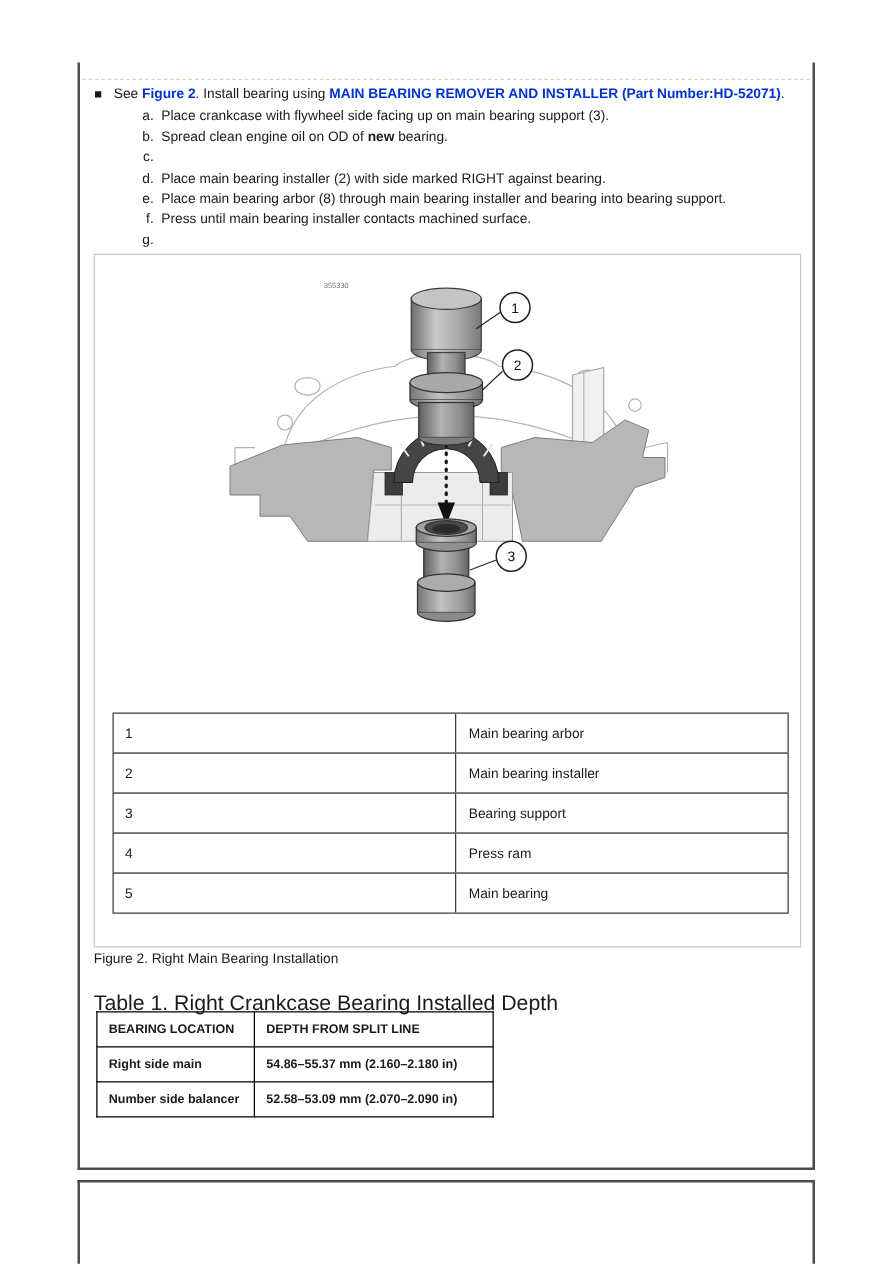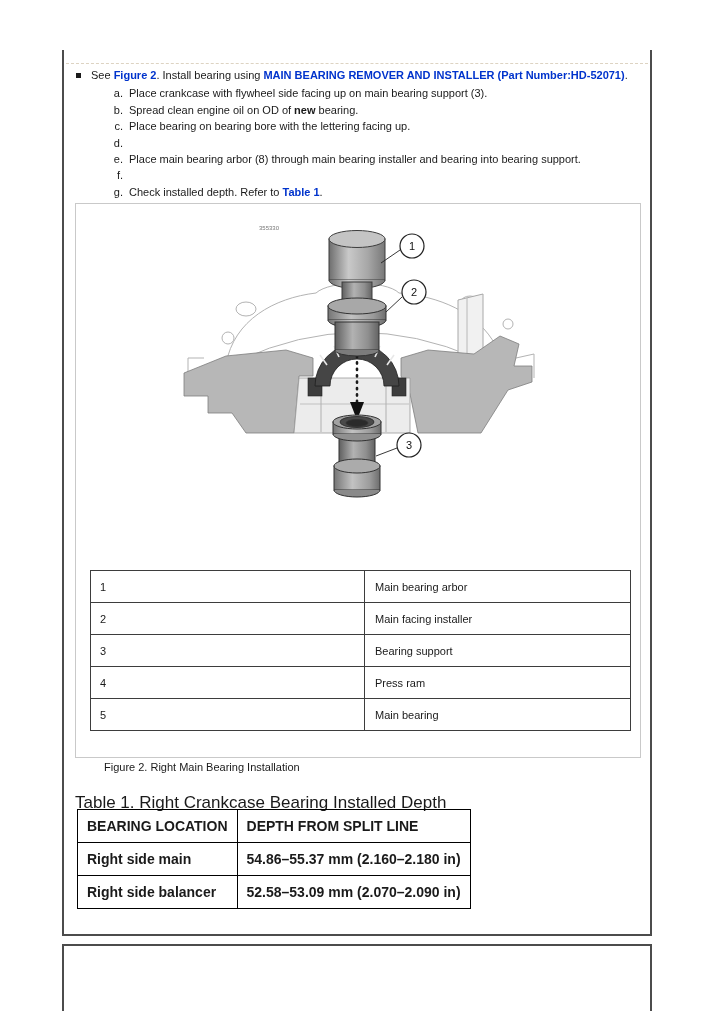--- a/index.html
+++ b/index.html
@@ -33,25 +33,25 @@
     position:absolute;left:11px;top:153px;width:564px;height:553px;
     border:1px solid #c9c9c9;background:#fff;overflow:hidden;
   }
   .diagram-wrap{position:absolute;left:0;top:4px;width:564px;height:360px;}
   .legend-table{position:absolute;left:14px;top:366px;width:541px;font-size:11px;}
   .legend-row{display:flex;height:31px;border:1px solid #3d3d3d;margin-top:-1px;background:#fff;}
   .legend-row.first{margin-top:0;}
   .legend-num{flex:0 0 264px;border-right:1px solid #3d3d3d;display:flex;align-items:center;padding-left:9px;}
   .legend-desc{flex:1;display:flex;align-items:center;padding-left:10px;text-align:right;}
   
-  .figure-caption{position:absolute;left:11px;top:711px;font-size:11px;margin-left:29px;}
+  .figure-caption{position:absolute;left:11px;top:711px;font-size:11px;}
   .table-caption{position:absolute;left:11px;top:743px;font-size:17px;}
   
   .spec-table{
-    position:absolute;left:13px;top:759px;border-collapse:collapse;font-size:14px;
+    position:absolute;left:13px;top:759px;border-collapse:collapse;font-size:10px;
   }
   .spec-table th,.spec-table td{
     border:1px solid #000;text-align:left;font-weight:bold;
     padding:8px 9px;white-space:nowrap;
   }
   .spec-table th{font-weight:bold;}
   .spec-table .c1{width:107px;}
   .spec-table .c2{width:172px;}
   svg text{font-family:"Liberation Sans","DejaVu Sans",sans-serif;}
 </style>
@@ -72,35 +72,35 @@
           <div class="step">
             <div class="step-label">a.</div>
             <div class="step-text"><span>Place crankcase with flywheel side facing up on main bearing support (3).</span></div>
           </div>
           <div class="step">
             <div class="step-label">b.</div>
             <div class="step-text"><span>Spread clean engine oil on OD of </span><span class="b">new</span><span> bearing.</span></div>
           </div>
           <div class="step">
             <div class="step-label">c.</div>
-            <div class="step-text"><span>Place bearing on bearing bore with the lettering facing up.</span></div>
           </div>
           <div class="step">
             <div class="step-label">d.</div>
+            <div class="step-text"><span>Place main bearing installer (2) with side marked RIGHT against bearing.</span></div>
           </div>
           <div class="step">
             <div class="step-label">e.</div>
             <div class="step-text"><span>Place main bearing arbor (8) through main bearing installer and bearing into bearing support.</span></div>
           </div>
           <div class="step">
             <div class="step-label">f.</div>
+            <div class="step-text"><span>Press until main bearing installer contacts machined surface.</span></div>
           </div>
           <div class="step">
             <div class="step-label">g.</div>
-            <div class="step-text"><span>Check installed depth. Refer to </span><span class="lnk">Table 1</span><span>.</span></div>
           </div>
         </div>
     </div>
 
     <div class="figure-panel">
       <div class="diagram-wrap">
         <svg width="564" height="360" viewBox="0 0 564 360">
           <defs>
             <linearGradient id="g1" x1="0" y1="0" x2="1" y2="0">
               <stop offset="0" stop-color="#6e6e6e"></stop>
@@ -212,21 +212,21 @@
         </svg>
       </div>
 
       <div class="legend-table">
           <div class="legend-row first">
             <div class="legend-num">1</div>
             <div class="legend-desc">Main bearing arbor</div>
           </div>
           <div class="legend-row">
             <div class="legend-num">2</div>
-            <div class="legend-desc">Main facing installer</div>
+            <div class="legend-desc">Main bearing installer</div>
           </div>
           <div class="legend-row">
             <div class="legend-num">3</div>
             <div class="legend-desc">Bearing support</div>
           </div>
           <div class="legend-row">
             <div class="legend-num">4</div>
             <div class="legend-desc">Press ram</div>
           </div>
           <div class="legend-row">
@@ -245,21 +245,21 @@
           <th class="c1">BEARING LOCATION</th>
           <th class="c2">DEPTH FROM SPLIT LINE</th>
         </tr>
       </thead>
       <tbody>
           <tr>
             <td class="c1">Right side main</td>
             <td class="c2">54.86–55.37 mm (2.160–2.180 in)</td>
           </tr>
           <tr>
-            <td class="c1">Right side balancer</td>
+            <td class="c1">Number side balancer</td>
             <td class="c2">52.58–53.09 mm (2.070–2.090 in)</td>
           </tr>
         </tbody>
     </table>
   </div>
 
   <div class="next-box"></div>
 </div>
 
 </body></html>

